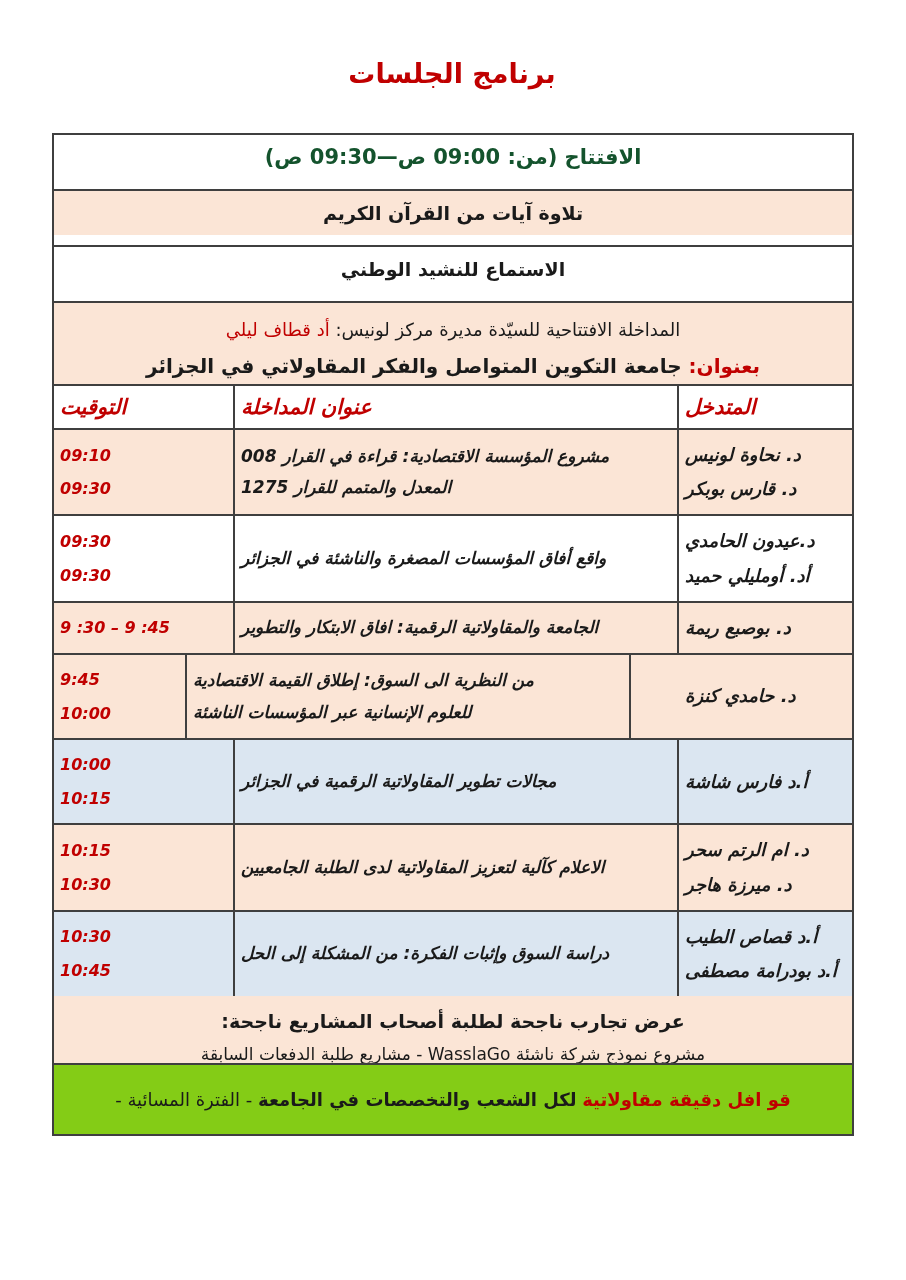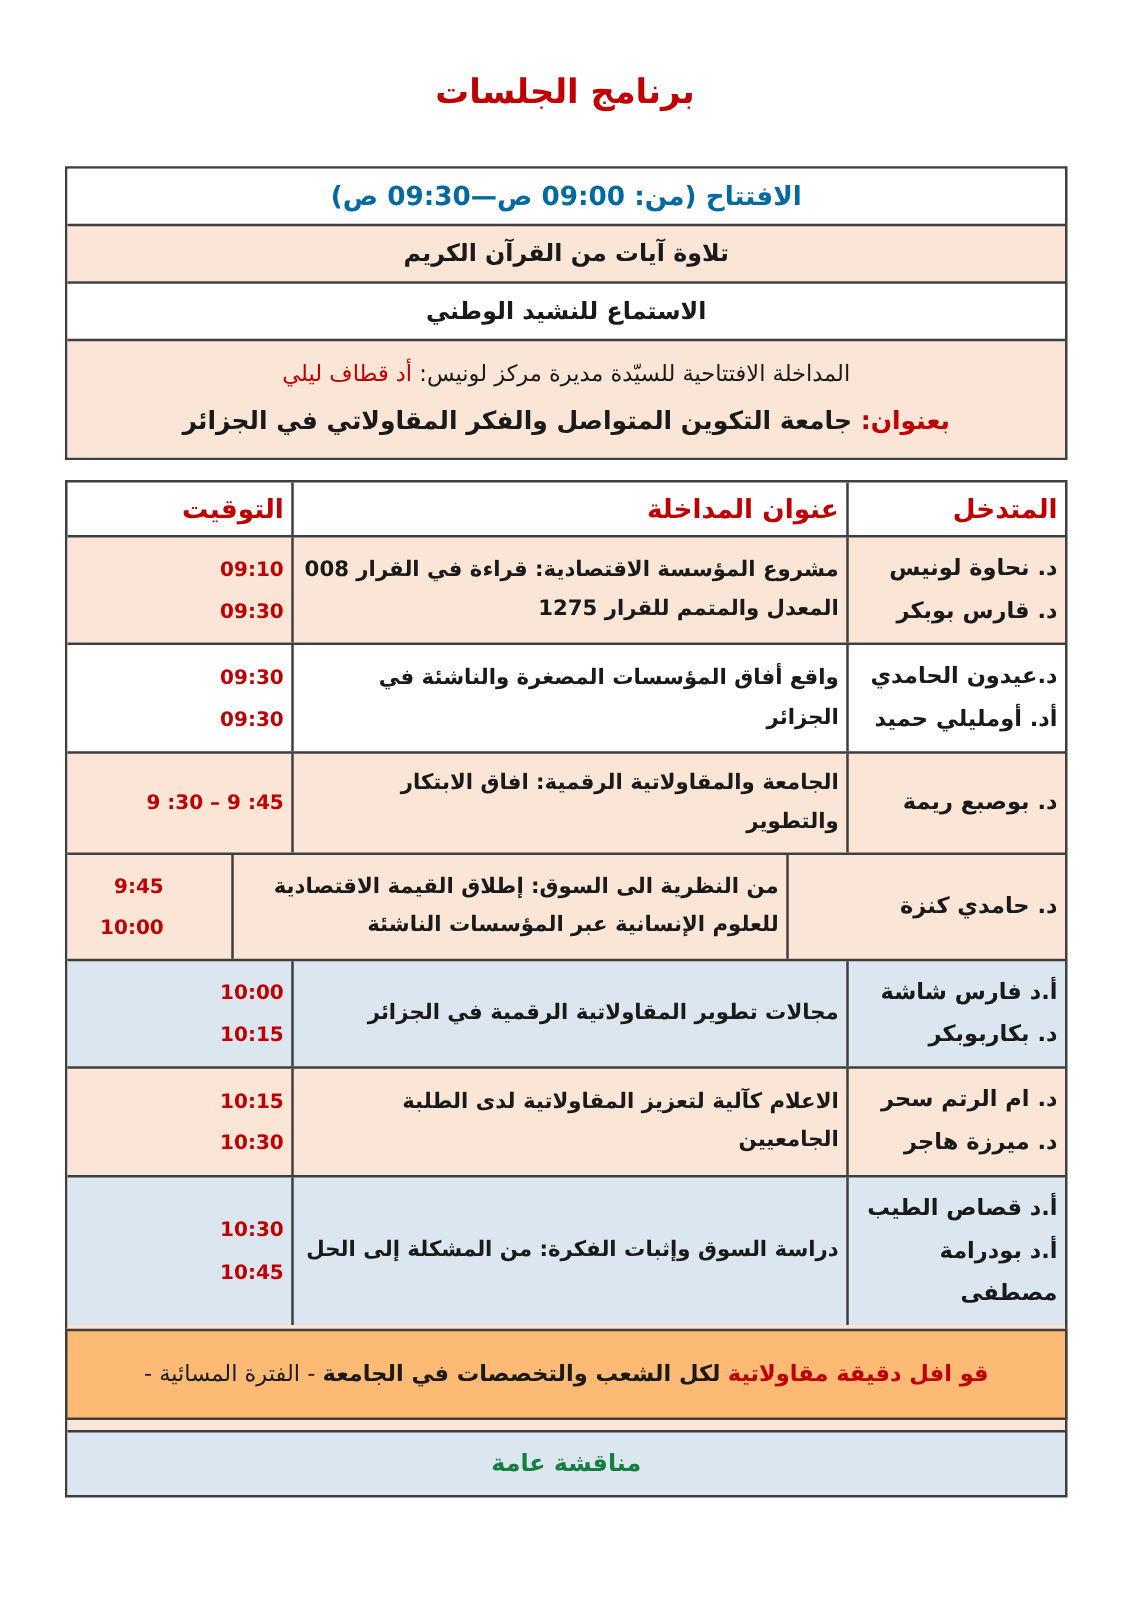--- a/index.html
+++ b/index.html
@@ -14,38 +14,38 @@
     font-size:27px;margin:58px 2px 0 0;letter-spacing:0;
   }
   
   .tbl{
     position:absolute;left:52px;right:52px;
     border:2px solid #3f3f3f;box-sizing:border-box;background:#fff;
   }
   .opening{top:133px;}
   .schedule{top:384px;}
   .row{ text-align:center;box-sizing:border-box; }
-  .row + .row{border-top:2px solid #3f3f3f;}
+  .row + .row{border-top:2px solid #3f3f3f;margin-top:10px;}
   .peach{background:#fbe5d6;}
   .blue{background:#dbe6f1;}
   .white{background:#ffffff;}
   .red{color:#c00000;}
   .bold{font-weight:bold;}
   
-  .op-head{padding:10px 6px;font-size:21px;font-weight:bold;color:#0369a1;}
+  .op-head{padding:10px 6px;font-size:21px;font-weight:bold;color:#14532d;}
   .op-line{padding:11px 6px;font-size:19px;font-weight:bold;}
   .intro{padding:12px 6px 14px 6px;}
   .intro .iline1{font-size:18px;margin:4px 0 14px 0;}
   .intro .iline2{font-size:20px;font-weight:bold;margin:2px 0 4px 0;}
   
   .srow{display:flex;direction:rtl;box-sizing:border-box;}
   .srow + .srow, .srow + .frow, .frow + .frow{border-top:2px solid #3f3f3f;}
   .cell{
     box-sizing:border-box;display:flex;flex-direction:column;
-    justify-content:center;text-align:right;padding:8px 6px;
+    justify-content:center;text-align:left;padding:8px 6px;font-style:italic;
   }
   .cell + .cell{border-left:0;}
   .cell.c-speaker{width:173px;}
   .cell.c-title{width:446px;border-right:2px solid #3f3f3f;border-left:2px solid #3f3f3f;}
   .cell.c-time{flex:1;}
   .hdr .cell{font-size:21px;font-weight:bold;color:#c00000;padding:9px 6px;}
   .c-speaker .ln{font-size:18px;font-weight:bold;line-height:1.9;}
   .c-title .ln{font-size:17px;font-weight:bold;line-height:1.85;}
   .c-time .ln{
     font-size:16px;font-weight:bold;color:#c00000;line-height:2.1;
@@ -53,21 +53,21 @@
   }
   
   .frow{box-sizing:border-box;text-align:center;padding:10px 8px;}
   .frow .fline1{font-size:19px;font-weight:bold;margin:4px 0 12px 0;}
   .frow .fline2{font-size:17px;margin:2px 0 6px 0;}
   .frow.single{padding:12px 8px;}
   .frow .red-title{font-size:19px;font-weight:bold;color:#15803d;margin:2px 0;text-align:center;}
   
   .closing{
     position:absolute;left:52px;right:52px;top:1063px;
-    border:2px solid #3f3f3f;background:#fdba74;box-sizing:border-box;
+    border:2px solid #3f3f3f;background:#84cc16;box-sizing:border-box;
     text-align:center;padding:24px 8px;font-size:18px;
   }
   .closing .seg{white-space:pre-wrap;}
 </style>
 </head>
 <body>
 
 <div class="page">
 
   <h1 class="doc-title">برنامج الجلسات</h1>
@@ -153,21 +153,20 @@
           </div>
     <div class="cell c-time">
             <div class="ln">9:45</div>
             <div class="ln">10:00</div>
           </div>
   </div>
 
   <div class="srow blue" style="border-top: 2px solid rgb(63, 63, 63);">
     <div class="cell c-speaker">
             <div class="ln">أ.د فارس شاشة</div>
-            <div class="ln">د. بكاربوبكر</div>
           </div>
     <div class="cell c-title">
             <div class="ln">مجالات تطوير المقاولاتية الرقمية في الجزائر</div>
           </div>
     <div class="cell c-time">
             <div class="ln">10:00</div>
             <div class="ln">10:15</div>
           </div>
   </div>
 

